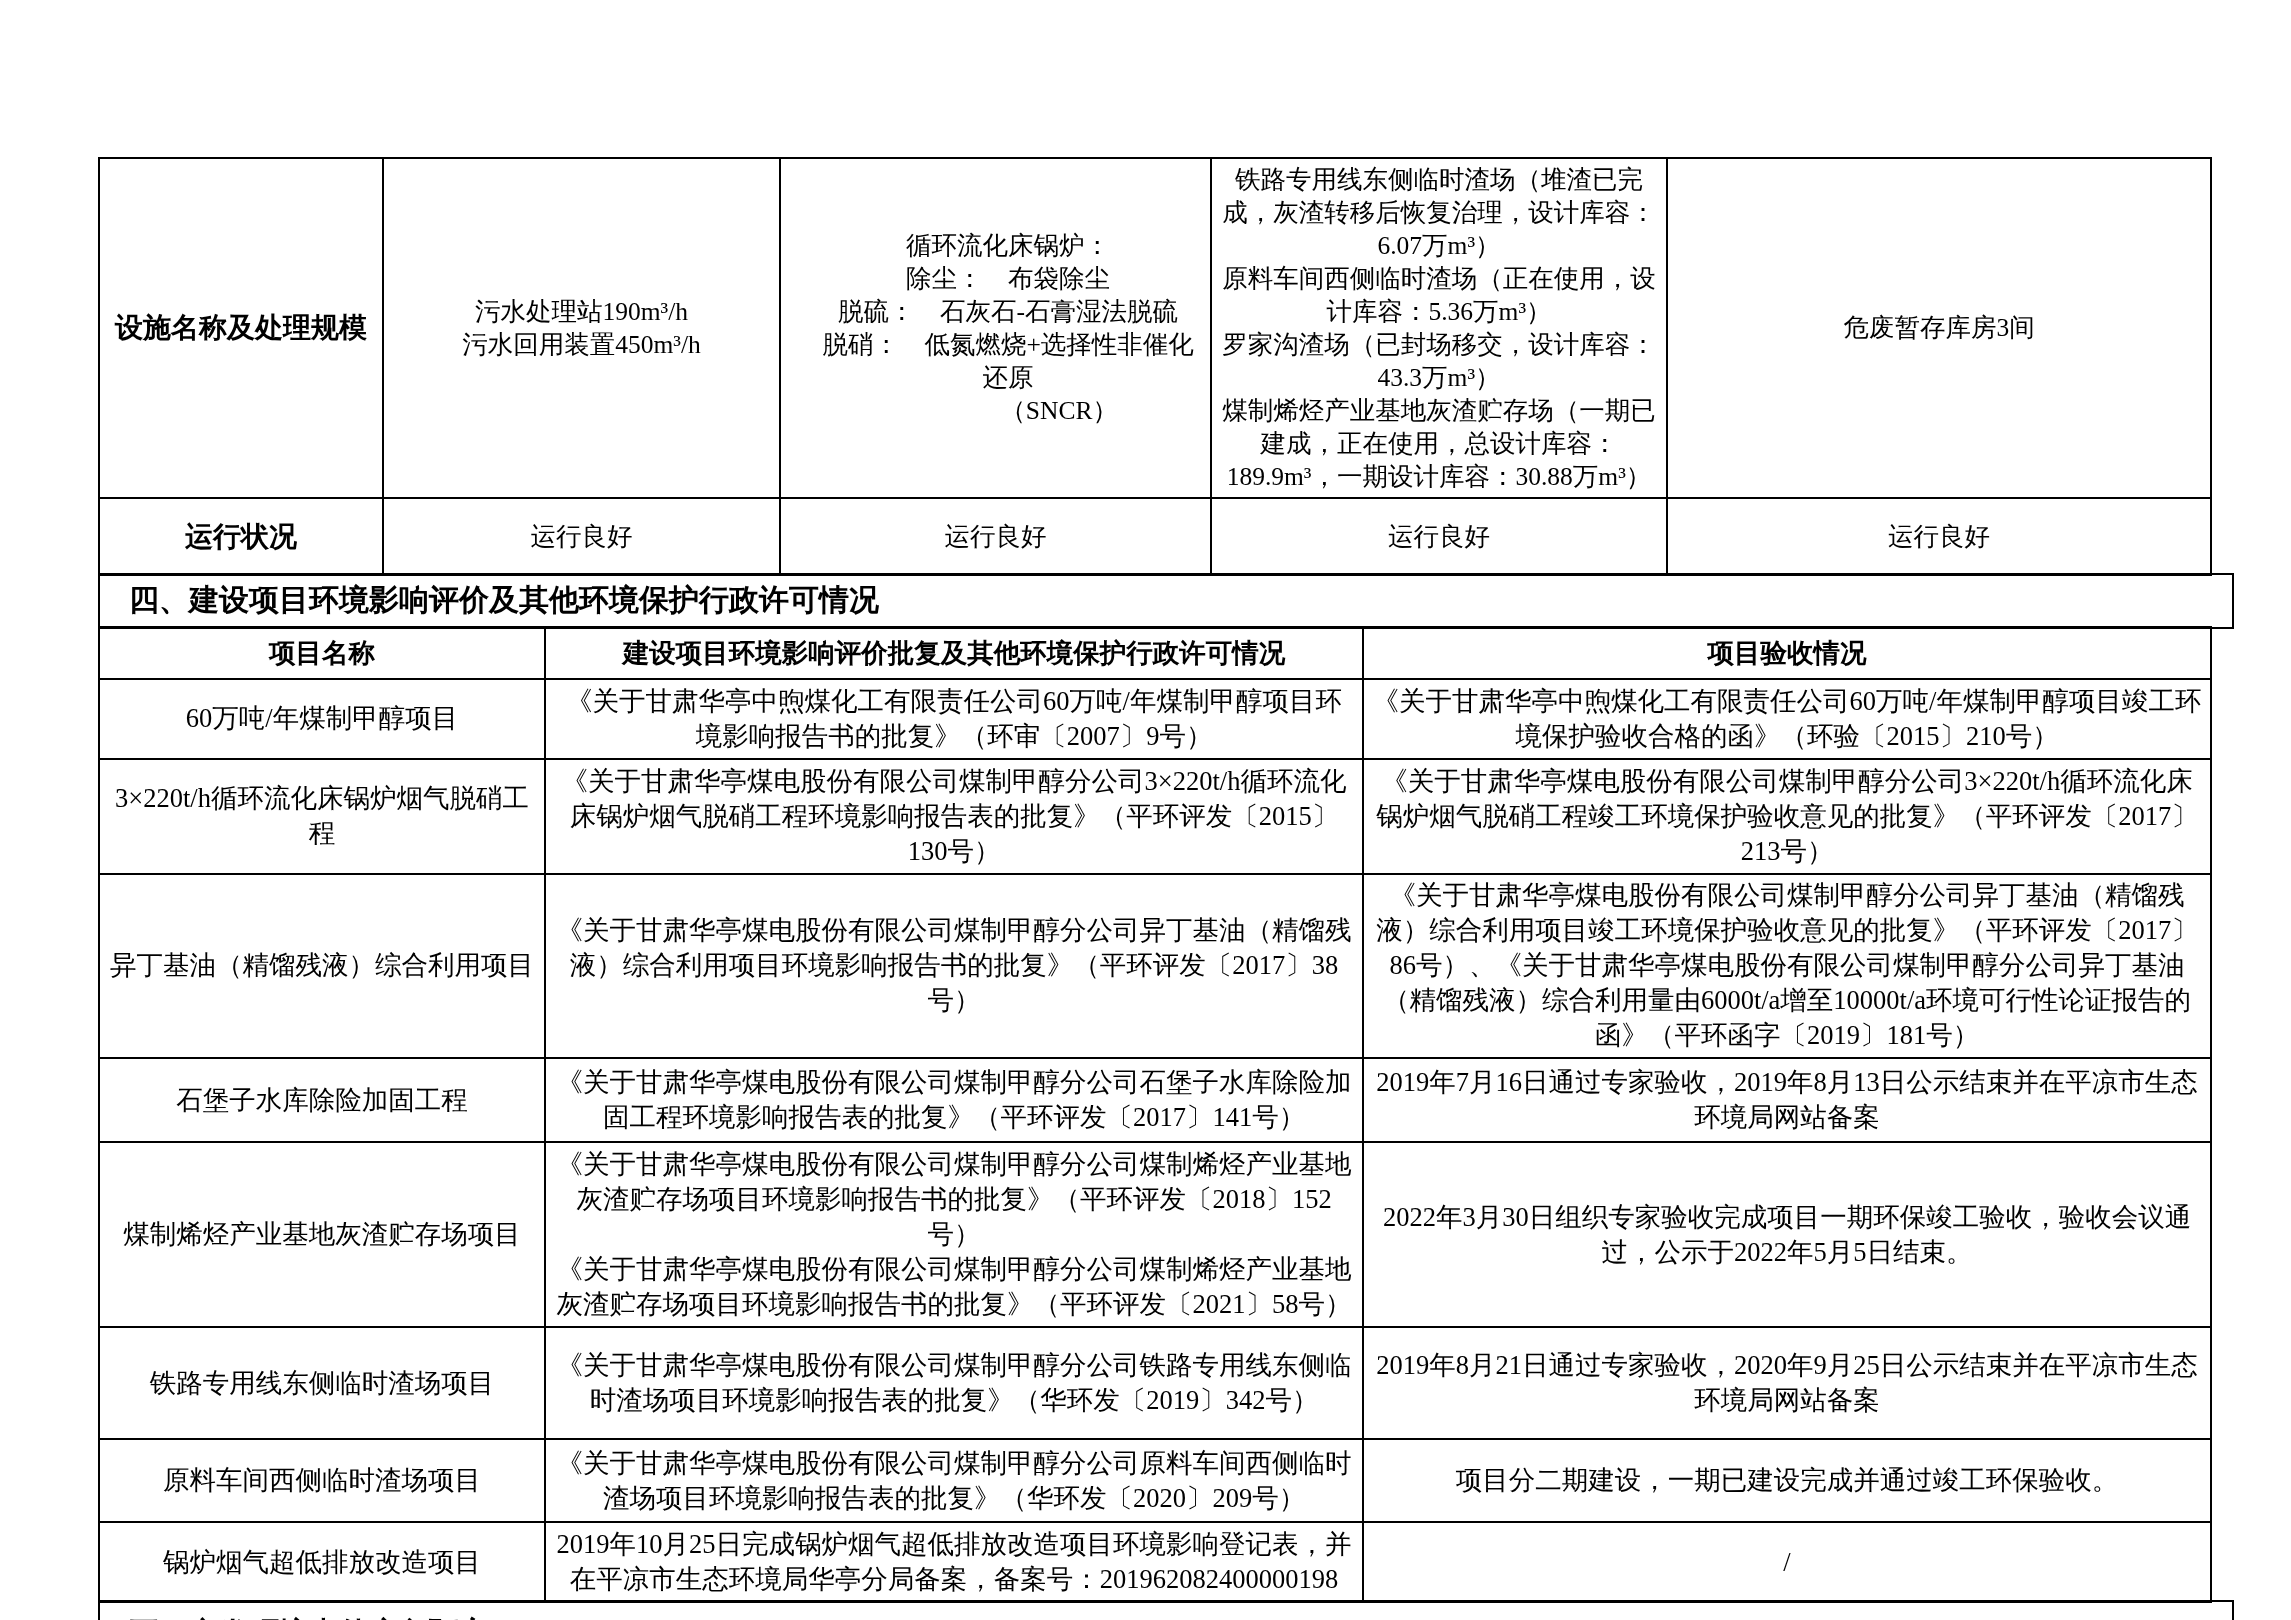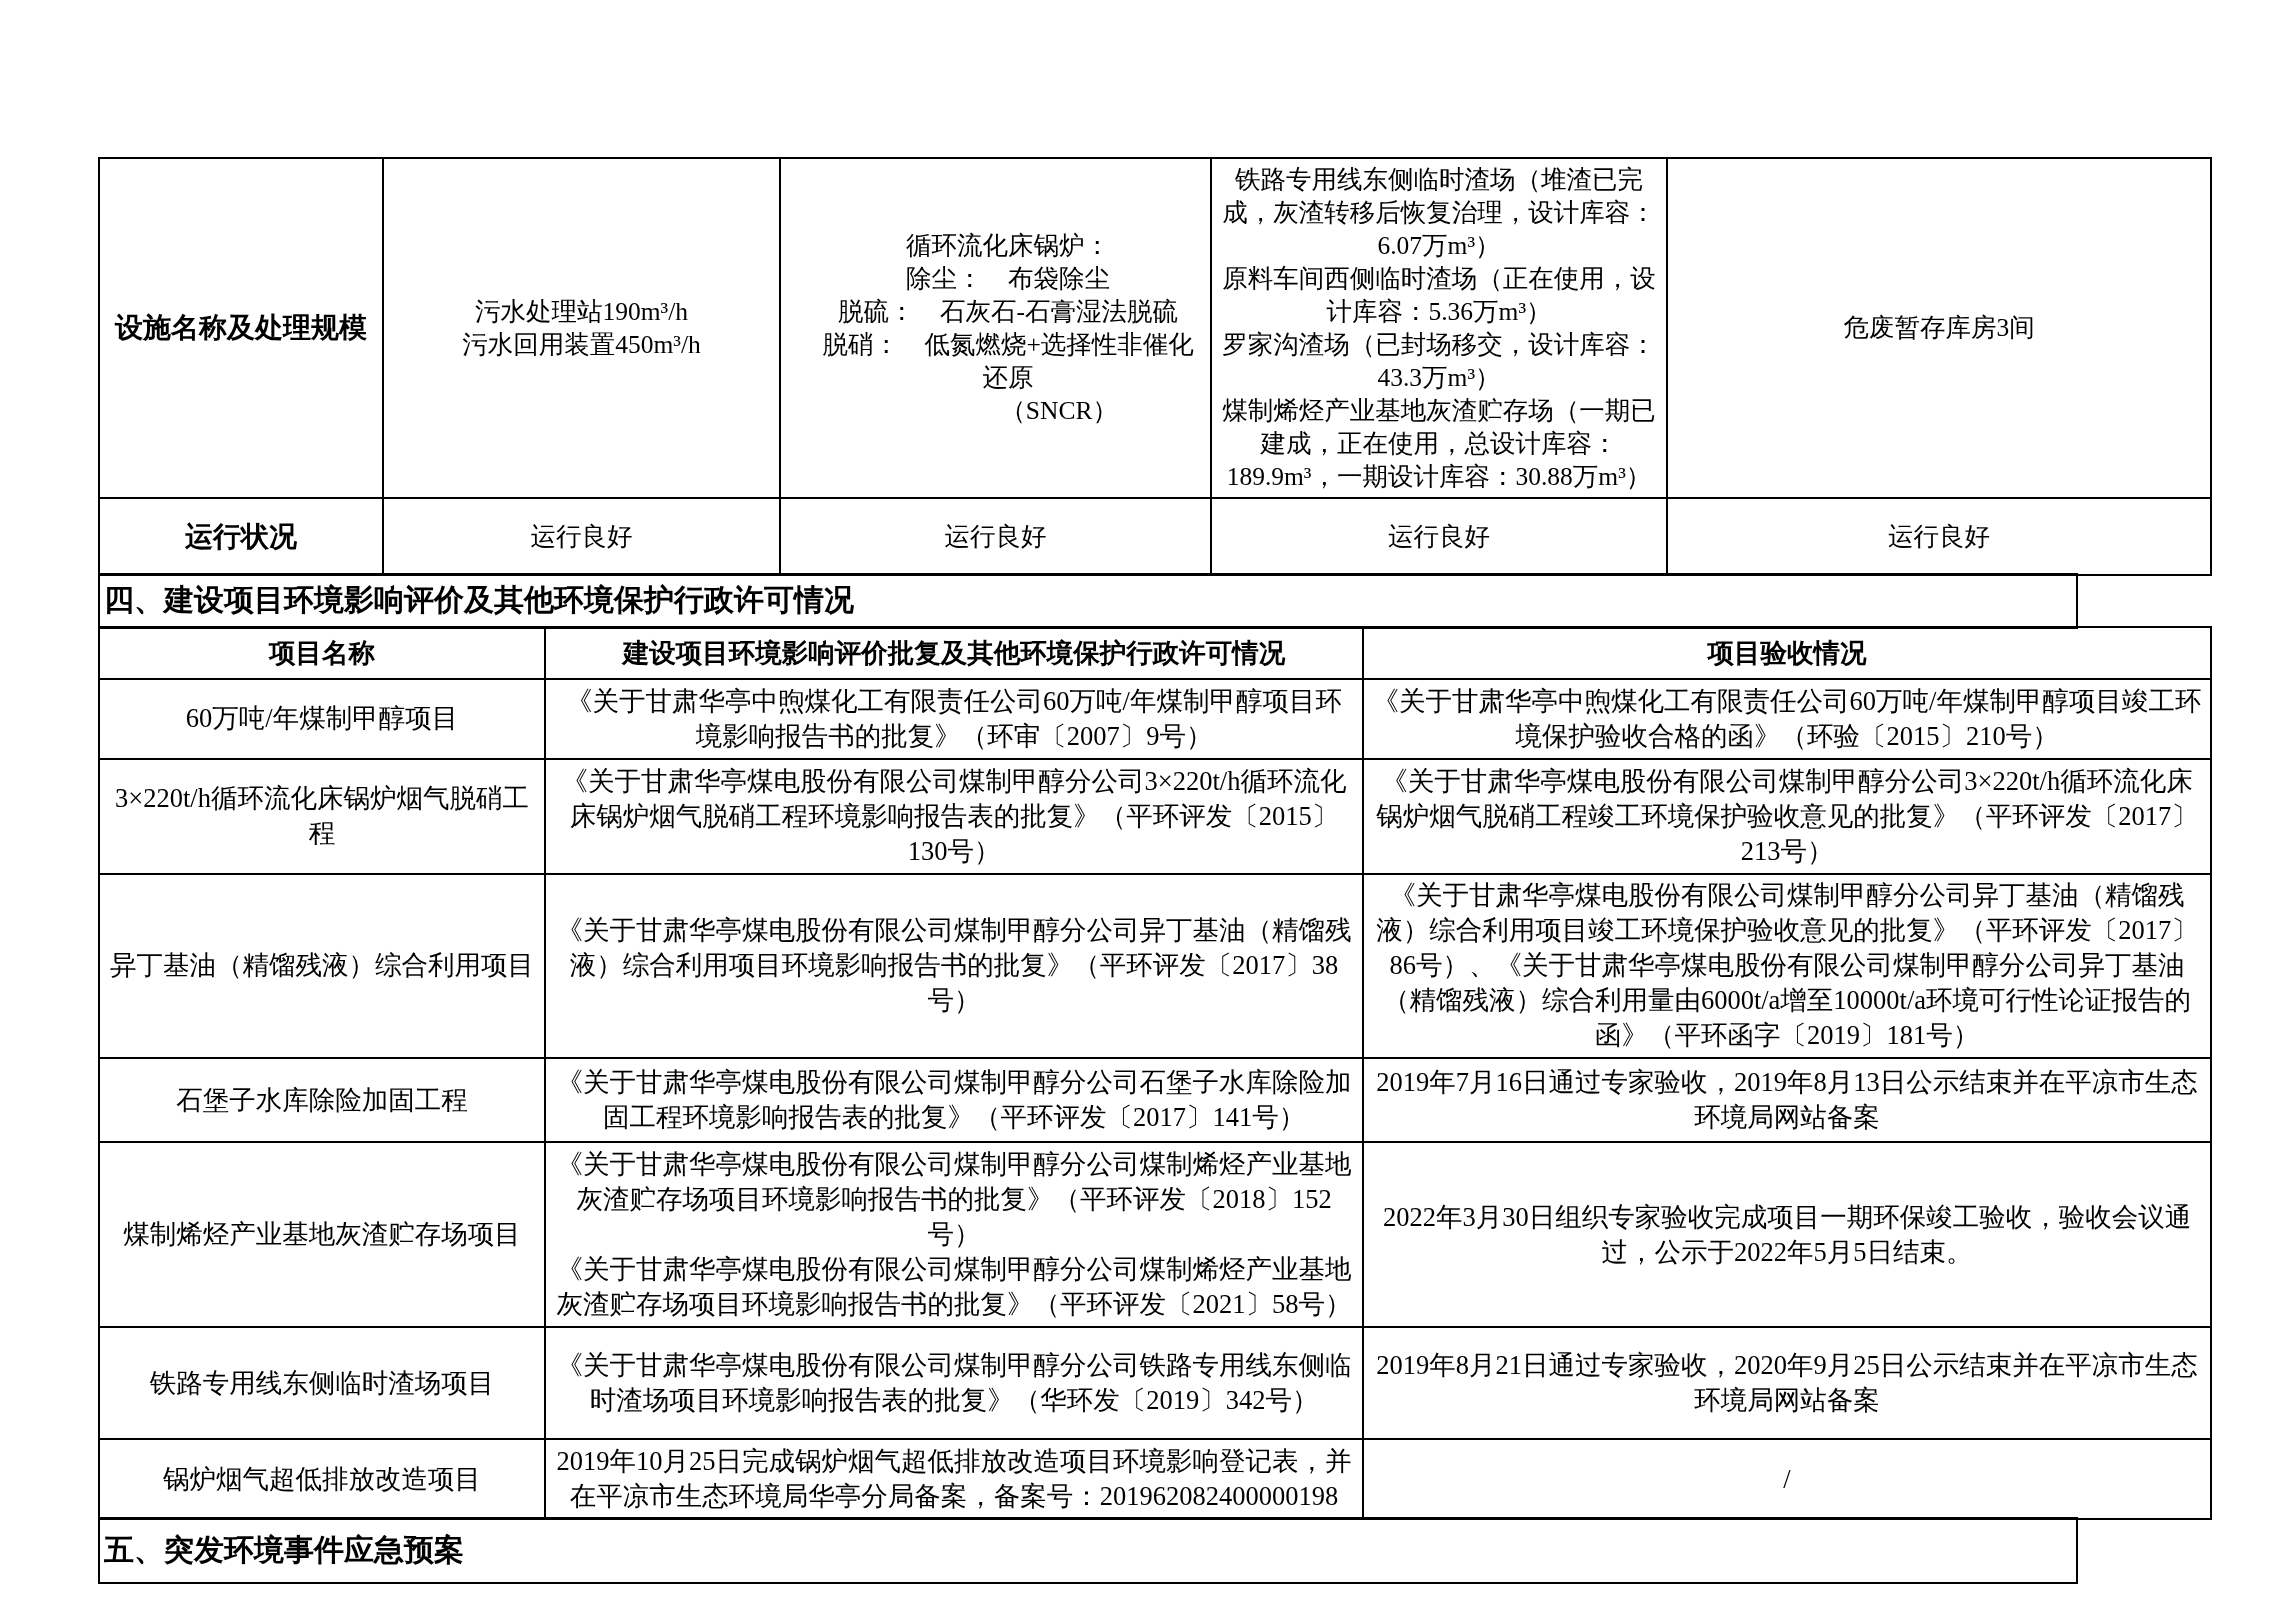--- a/index.html
+++ b/index.html
@@ -44,26 +44,26 @@
     white-space: pre-wrap;
     text-align: center;
     padding-left: 33px;
   }
   .r-name { height: 333px; }
   .r-status { height: 77px; }
   .band {
     box-sizing: border-box;
     border: 2.9px solid #000;
     margin-top: -2.9px;
-    width: 1980px;
+    width: 2136px;
     height: 56px;
     line-height: 50px;
     font-weight: bold;
     font-size: 30px;
-    padding-left: 4px;
+    padding-left: 29px;
   }
   .band-bottom { height: 67px; line-height: 61px; }
   .t2 { margin-top: -2.9px; }
   .t2 .rh  { height: 52px; }
   .t2 .r1  { height: 77px; }
   .t2 .r2  { height: 98px; margin-left: 40px; }
   .t2 .r3  { height: 172px; }
   .t2 .r4  { height: 84px; }
   .t2 .r5  { height: 132px; }
   .t2 .r6  { height: 112px; }
@@ -147,20 +147,25 @@
       <td>煤制烯烃产业基地灰渣贮存场项目</td>
       <td class="pre">《关于甘肃华亭煤电股份有限公司煤制甲醇分公司煤制烯烃产业基地灰渣贮存场项目环境影响报告书的批复》（平环评发〔2018〕152号）
 《关于甘肃华亭煤电股份有限公司煤制甲醇分公司煤制烯烃产业基地灰渣贮存场项目环境影响报告书的批复》（平环评发〔2021〕58号）</td>
       <td class="pre">2022年3月30日组织专家验收完成项目一期环保竣工验收，验收会议通过，公示于2022年5月5日结束。</td>
     </tr>
     <tr class="r6">
       <td>铁路专用线东侧临时渣场项目</td>
       <td class="pre">《关于甘肃华亭煤电股份有限公司煤制甲醇分公司铁路专用线东侧临时渣场项目环境影响报告表的批复》（华环发〔2019〕342号）</td>
       <td class="pre">2019年8月21日通过专家验收，2020年9月25日公示结束并在平凉市生态环境局网站备案</td>
     </tr>
+    <tr class="r7">
+      <td>原料车间西侧临时渣场项目</td>
+      <td class="pre">《关于甘肃华亭煤电股份有限公司煤制甲醇分公司原料车间西侧临时渣场项目环境影响报告表的批复》（华环发〔2020〕209号）</td>
+      <td class="pre">项目分二期建设，一期已建设完成并通过竣工环保验收。</td>
+    </tr>
     <tr class="r8">
       <td>锅炉烟气超低排放改造项目</td>
       <td class="pre">2019年10月25日完成锅炉烟气超低排放改造项目环境影响登记表，并在平凉市生态环境局华亭分局备案，备案号：201962082400000198</td>
       <td class="pre">/</td>
     </tr>
   </tbody>
     </table>
 
   <div class="band band-bottom">五、突发环境事件应急预案</div>
 

